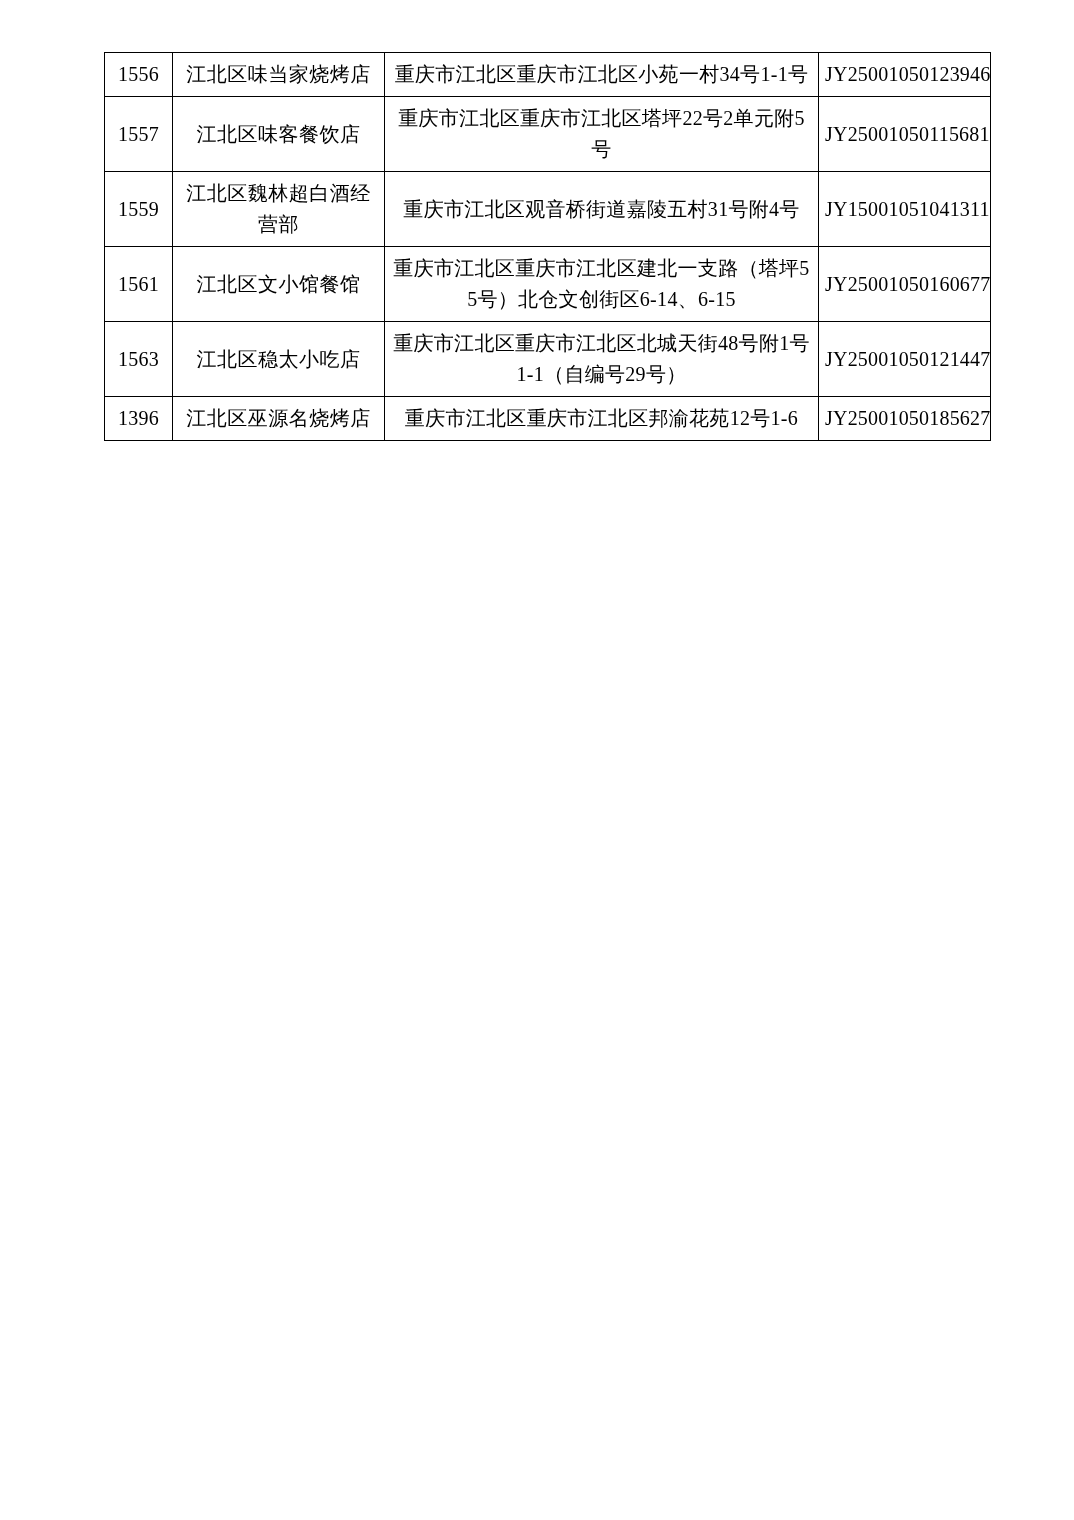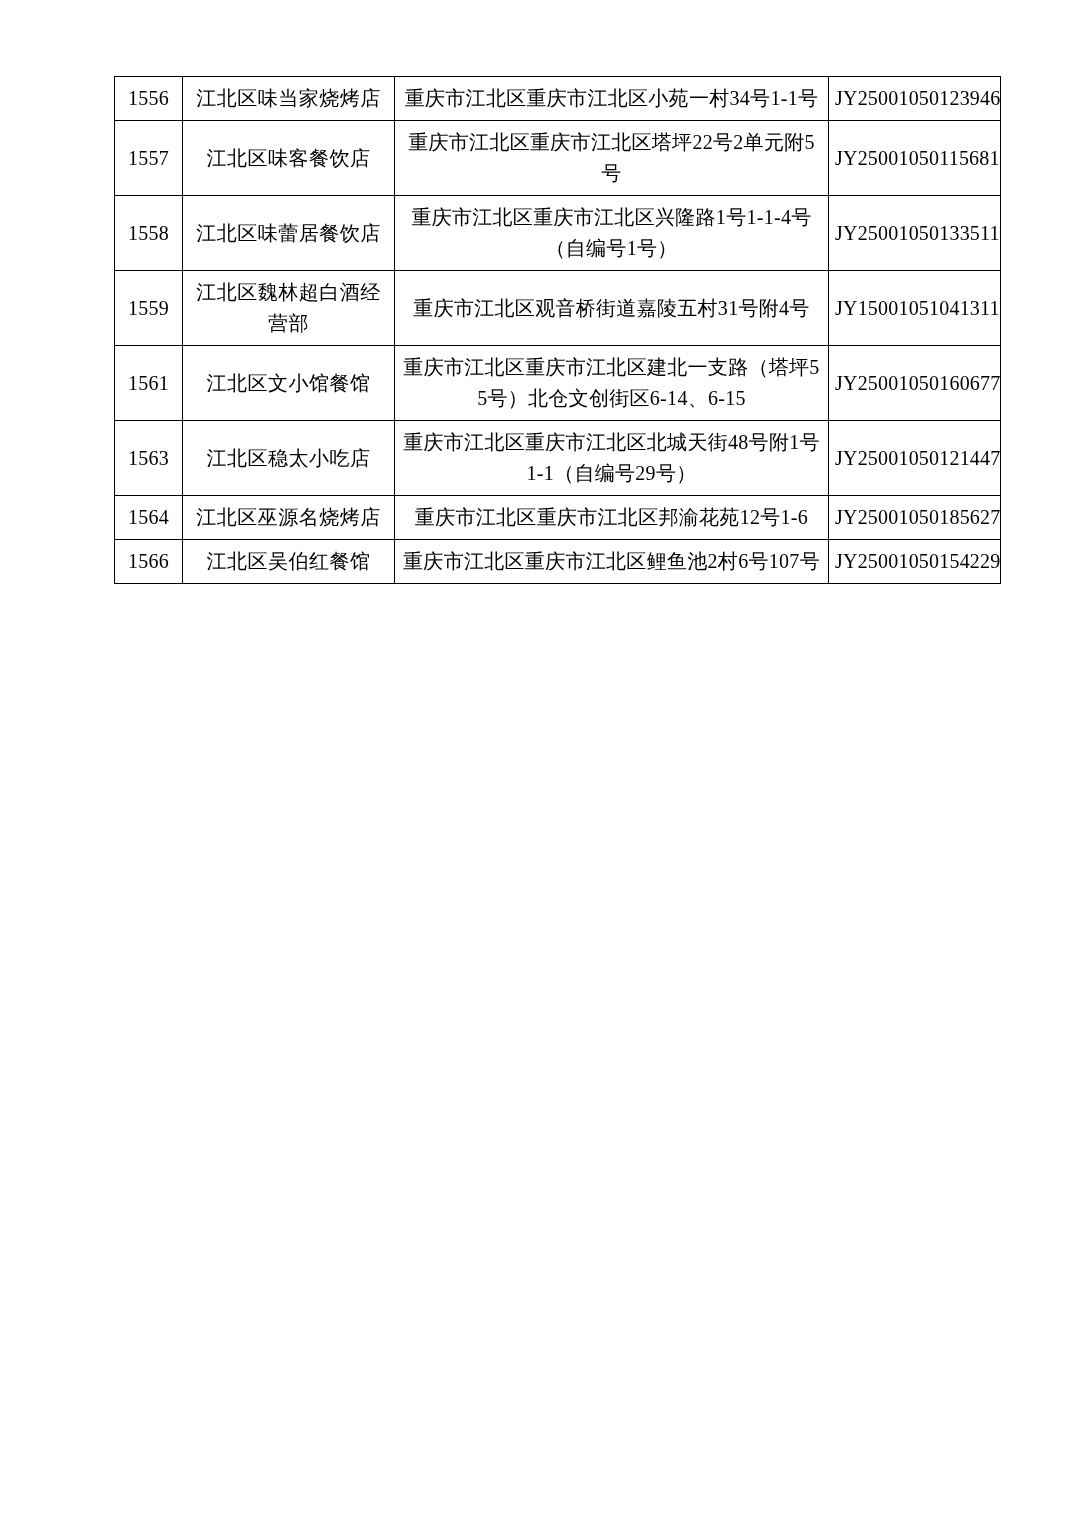--- a/index.html
+++ b/index.html
@@ -11,22 +11,21 @@
     width: 1074px;
     height: 1520px;
     font-family: "Liberation Serif", "DejaVu Serif", serif;
     color: #000000;
   }
   .page {
     position: relative;
     width: 878px;
     height: 1520px;
     box-sizing: border-box;
-    padding: 76px 84px 0 104px;
-    margin-left: 10px;
+    padding: 52px 84px 0 104px;
   }
   table.doc-table {
     border-collapse: collapse;
     width: 886px;
     table-layout: fixed;
   }
   table.doc-table td {
     border: 1px solid #000000;
     padding: 6px 6px;
     font-size: 20px;
@@ -80,26 +79,20 @@
         <td class="cell-code">JY25001050123946</td>
       </tr>
 
       <tr>
         <td class="cell-index">1557</td>
         <td class="cell-name">江北区味客餐饮店</td>
         <td class="cell-addr">重庆市江北区重庆市江北区塔坪22号2单元附5号</td>
         <td class="cell-code">JY25001050115681</td>
       </tr>
 
-      <tr>
-        <td class="cell-index">1558</td>
-        <td class="cell-name">江北区味蕾居餐饮店</td>
-        <td class="cell-addr">重庆市江北区重庆市江北区兴隆路1号1-1-4号（自编号1号）</td>
-        <td class="cell-code">JY25001050133511</td>
-      </tr>
 
       <tr>
         <td class="cell-index">1559</td>
         <td class="cell-name">江北区魏林超白酒经营部</td>
         <td class="cell-addr">重庆市江北区观音桥街道嘉陵五村31号附4号</td>
         <td class="cell-code">JY15001051041311</td>
       </tr>
 
 
       <tr>
@@ -111,30 +104,24 @@
 
 
       <tr>
         <td class="cell-index">1563</td>
         <td class="cell-name">江北区稳太小吃店</td>
         <td class="cell-addr">重庆市江北区重庆市江北区北城天街48号附1号1-1（自编号29号）</td>
         <td class="cell-code">JY25001050121447</td>
       </tr>
 
       <tr>
-        <td class="cell-index">1564</td>
+        <td class="cell-index">1396</td>
         <td class="cell-name">江北区巫源名烧烤店</td>
         <td class="cell-addr">重庆市江北区重庆市江北区邦渝花苑12号1-6</td>
         <td class="cell-code">JY25001050185627</td>
       </tr>
 
 
-      <tr>
-        <td class="cell-index">1566</td>
-        <td class="cell-name">江北区吴伯红餐馆</td>
-        <td class="cell-addr">重庆市江北区重庆市江北区鲤鱼池2村6号107号</td>
-        <td class="cell-code">JY25001050154229</td>
-      </tr>
 
 
     </tbody>
   </table>
 </div>
 
 </body></html>

